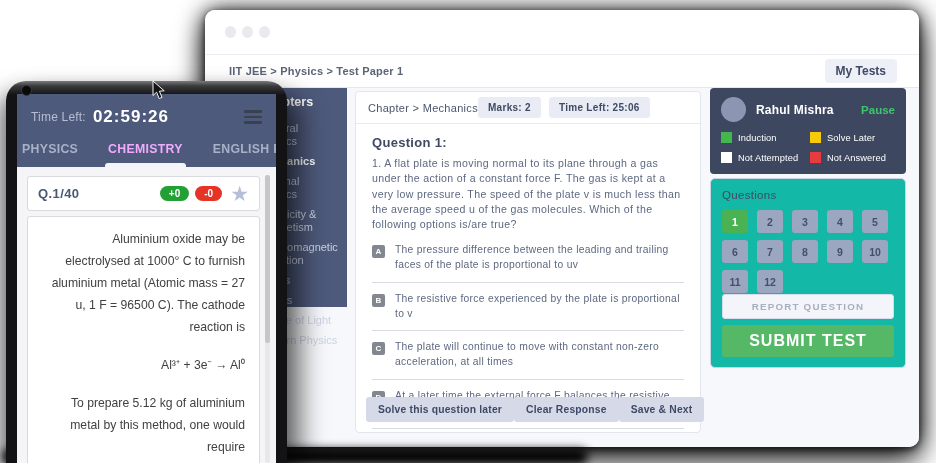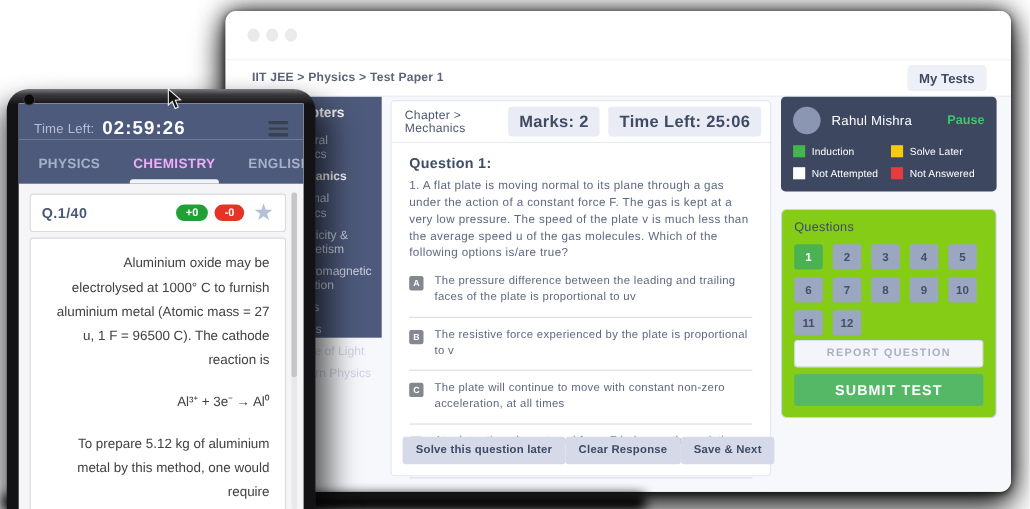--- a/index.html
+++ b/index.html
@@ -24,21 +24,21 @@
     padding-top:7px;box-sizing:border-box;}
   .sb-title{text-align:center;color:#fff;font-weight:bold;font-size:12.5px;margin-bottom:9px;}
   .sb-item{font-size:11px;line-height:13px;padding:3.5px 8px 3.5px 34px;cursor:pointer;}
   .sb-item.active{color:#fff;font-weight:bold;}
 
   
   .qcard{position:absolute;left:150px;top:3px;width:346px;height:342px;background:#fff;
     border:1px solid #e3e6ee;border-radius:4px;box-sizing:border-box;}
   .qcard-head{display:flex;align-items:center;padding:5px 8px 5px 12px;border-bottom:1px solid #e8eaf1;}
   .qc-crumb{font-size:11px;color:#4a556e;letter-spacing:.3px;}
-  .badge{background:#e9ecf4;border-radius:3px;padding:5px 10px;font-size:15px;font-weight:bold;color:#3f4a63;
+  .badge{background:#e9ecf4;border-radius:3px;padding:5px 10px;font-size:10px;font-weight:bold;color:#3f4a63;
     letter-spacing:.3px;white-space:nowrap;}
   .badge+.badge{margin-left:8px;}
   .qcard-head .badge:first-of-type{margin-left:auto;}
   .qbody{padding:11px 16px 0 16px;}
   .qtitle{font-size:13px;font-weight:bold;color:#3f4a63;margin:0 0 6px 0;letter-spacing:.3px;}
   .qtext{font-size:10.6px;color:#5d6880;line-height:1.45;letter-spacing:.35px;margin:0;}
   .opts{margin-top:10px;}
   .opt{display:flex;gap:10px;align-items:flex-start;}
   .chip{flex:0 0 auto;width:13px;height:13px;background:#83878f;color:#fff;font-size:8px;font-weight:bold;
     display:flex;align-items:center;justify-content:center;border-radius:2px;margin-top:2px;}
@@ -48,57 +48,57 @@
   .fbtn{background:#d6dae8;border:none;border-radius:3px;padding:7px 12px;font-size:10.3px;font-weight:bold;
     color:#3d4a66;font-family:"Liberation Sans",sans-serif;cursor:pointer;letter-spacing:.2px;white-space:nowrap;}
   .fbtn.later{margin-left:auto;}
   .fbtn.save{}
 
   
   .rpanel{position:absolute;left:505px;top:0;width:196px;}
   .usercard{background:#3d4860;border-radius:4px;padding:9px 11px 11px 11px;box-sizing:border-box;}
   .urow{display:flex;align-items:center;}
   .avatar{width:25px;height:25px;border-radius:50%;background:#8b97b2;flex:0 0 auto;}
-  .uname{color:#fff;font-size:12px;font-weight:normal;margin-left:10px;letter-spacing:.2px;}
+  .uname{color:#fff;font-size:12px;font-weight:bold;margin-left:10px;letter-spacing:.2px;}
   .pause{margin-left:auto;color:#3fc46f;font-size:11.5px;font-weight:bold;cursor:pointer;}
   .legend{display:grid;grid-template-columns:1fr 1fr;row-gap:9px;column-gap:4px;margin-top:10px;}
   .lg{display:flex;align-items:center;gap:6px;}
   .sw{width:11px;height:11px;flex:0 0 auto;}
   .sw-green{background:#43b64d;}
   .sw-yellow{background:#f7cb0c;}
   .sw-white{background:#ffffff;}
   .sw-red{background:#e73b3f;}
   .lg span.lbl{color:#fff;font-size:9.3px;letter-spacing:.1px;}
-  .qpanel{margin-top:16px;background:#84cc16;border:1px solid #ccd3e3;border-radius:5px;
+  .qpanel{margin-top:4px;background:#14b8a6;border:1px solid #ccd3e3;border-radius:5px;
     padding:10px 11px;height:190px;box-sizing:border-box;display:flex;flex-direction:column;}
   .qp-title{font-size:11.5px;color:#3f4a63;letter-spacing:.3px;margin-bottom:9px;}
   .numgrid{display:grid;grid-template-columns:repeat(5,26px);gap:7px 9px;}
   .num{width:26px;height:23px;background:#9ba6c0;border-radius:3px;display:flex;align-items:center;
     justify-content:center;font-size:10.5px;font-weight:bold;color:#44506b;cursor:pointer;}
   .num.active{background:#4bb254;color:#fff;}
   .report{margin-top:auto;background:#f3f5fa;border:1px solid #d8dde9;border-radius:3px;padding:6px 0;
     width:100%;font-size:9.8px;font-weight:bold;letter-spacing:1.2px;color:#a8b0c0;
     font-family:"Liberation Sans",sans-serif;cursor:pointer;}
   .submit{margin-top:6px;background:#55b866;border:none;border-radius:3px;padding:7px 0;width:100%;
-    font-size:13px;font-weight:bold;letter-spacing:1px;color:#fff;font-family:"Liberation Sans",sans-serif;cursor:pointer;}
+    font-size:16px;font-weight:bold;letter-spacing:1px;color:#fff;font-family:"Liberation Sans",sans-serif;cursor:pointer;}
 
   
   .phone{position:absolute;left:6px;top:81px;width:281px;height:382px;z-index:10;
     background:linear-gradient(180deg,#7a7a7e 0px,#3a3a3c 5px,#131315 14px);
     border-radius:20px 20px 0 0;padding:13px 11px 0 11px;box-sizing:border-box;
     box-shadow:14px 16px 26px rgba(0,0,0,.55),-8px 12px 22px rgba(0,0,0,.5);}
   .camera{position:absolute;left:15px;top:4px;width:9px;height:9px;border-radius:50%;
     background:#0a0a0a;border:1px solid #3a3a3e;}
   .screen{width:100%;height:369px;overflow:hidden;display:flex;flex-direction:column;background:#f5f5f7;}
   .mheader{background:#4e5a7b;padding:13px 14px 0 14px;display:flex;align-items:center;}
   .tl-label{color:#b6bed3;font-size:12px;letter-spacing:.2px;}
   .tl-time{color:#fff;font-size:17px;font-weight:bold;letter-spacing:1px;margin-left:7px;}
   .burger{margin-left:auto;display:flex;flex-direction:column;gap:3px;cursor:pointer;}
   .burger span{display:block;width:18px;height:2.5px;background:#39404f;border-radius:1px;}
-  .mtabs{background:#4e5a7b;display:flex;gap:24px;padding:15px 0 0 15px;white-space:nowrap;overflow:hidden;}
+  .mtabs{background:#4e5a7b;display:flex;gap:24px;padding:15px 0 0 2px;white-space:nowrap;overflow:hidden;}
   .mtab{font-size:12.3px;font-weight:bold;color:#a7b1c8;letter-spacing:.3px;cursor:pointer;}
   .mtab .tlabel{padding:0 3px;}
   .mtab .underline{height:4px;margin-top:7px;border-radius:3px 3px 0 0;background:transparent;}
   .mtab.active{color:#f0abfc;}
   .mtab.active .underline{background:#f2f4f9;}
   .mcontent{flex:1;position:relative;padding:9px 16px 0 10px;overflow:hidden;}
   .mqhead{background:#fff;border:1px solid #d9d9de;border-radius:3px;padding:9px 10px;
     display:flex;align-items:center;}
   .mqnum{font-size:13px;font-weight:bold;color:#4a5878;letter-spacing:.4px;margin-right:auto;}
   .pill{font-size:10px;font-weight:bold;color:#fff;padding:2px 9px;border-radius:9px;}

